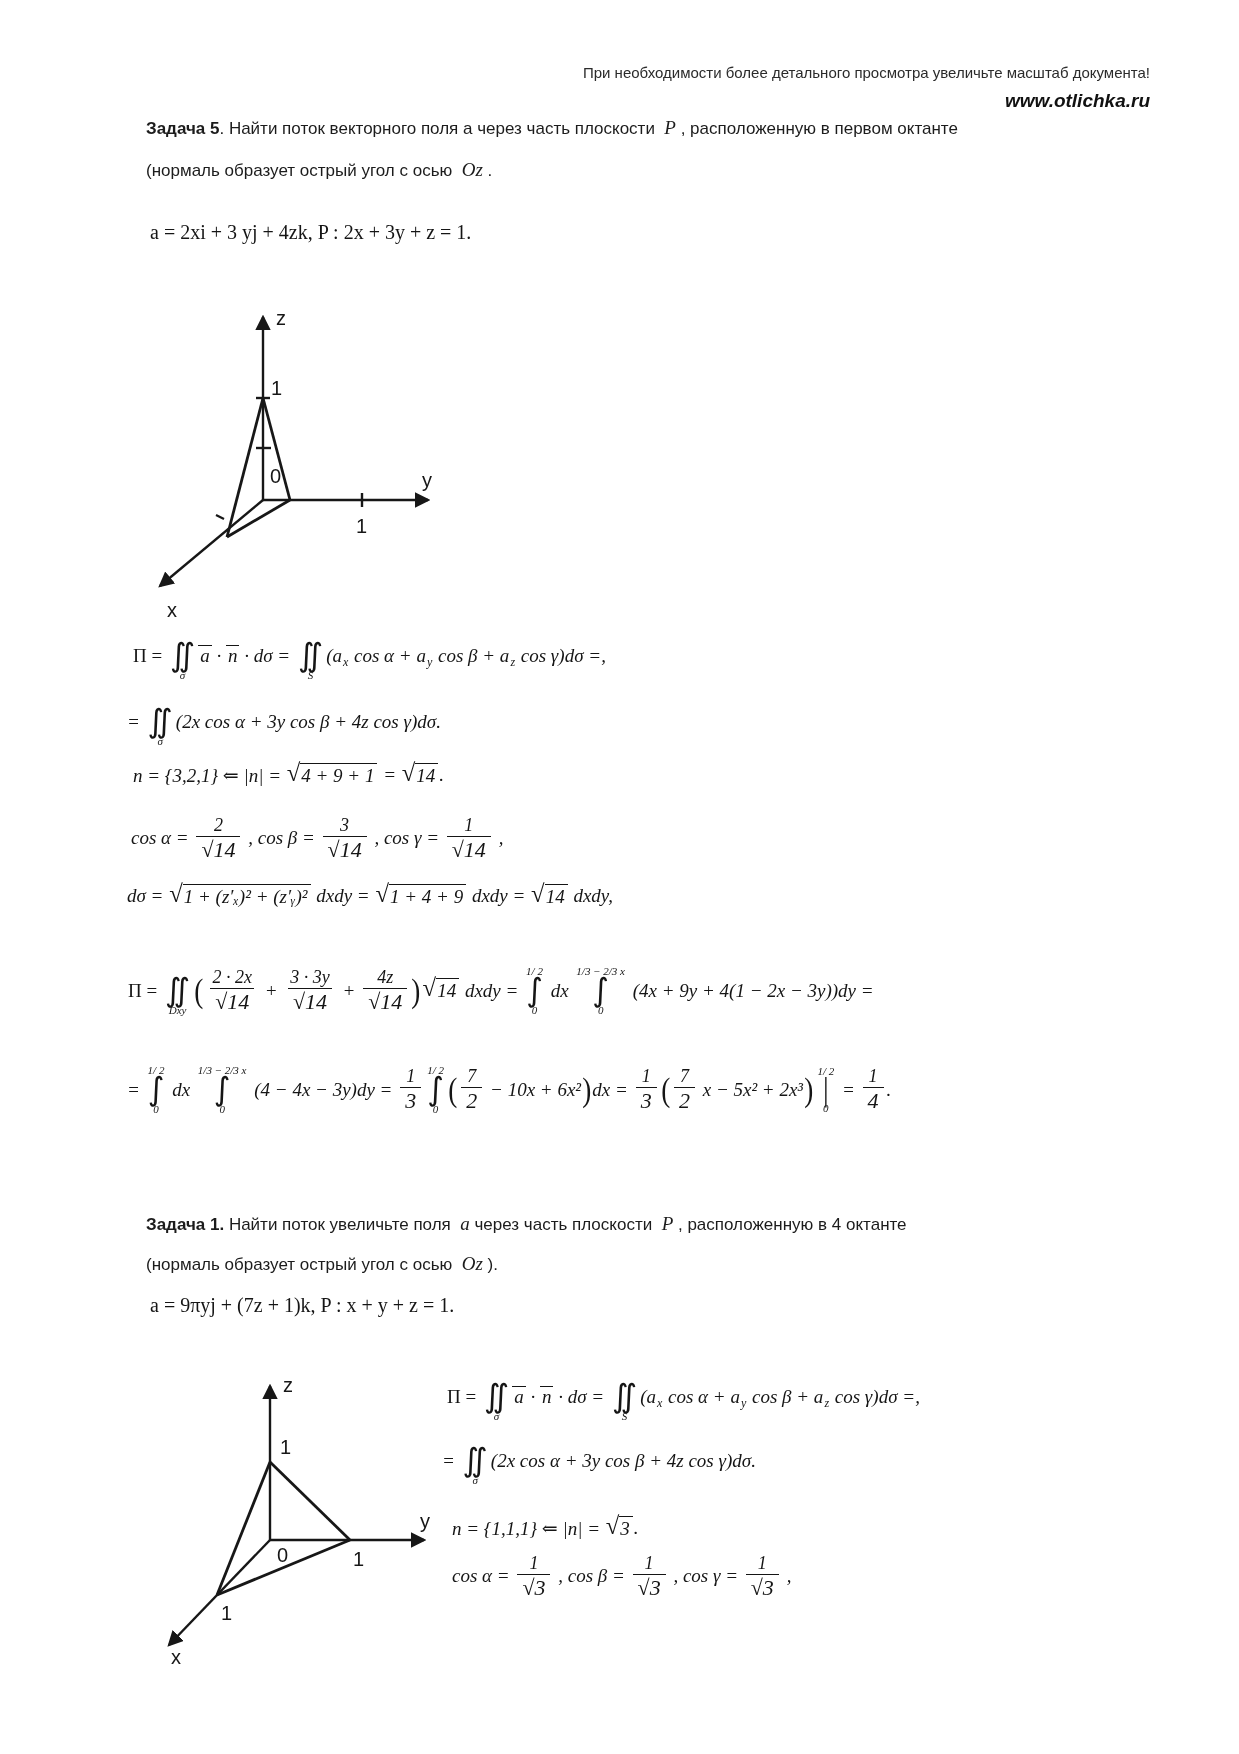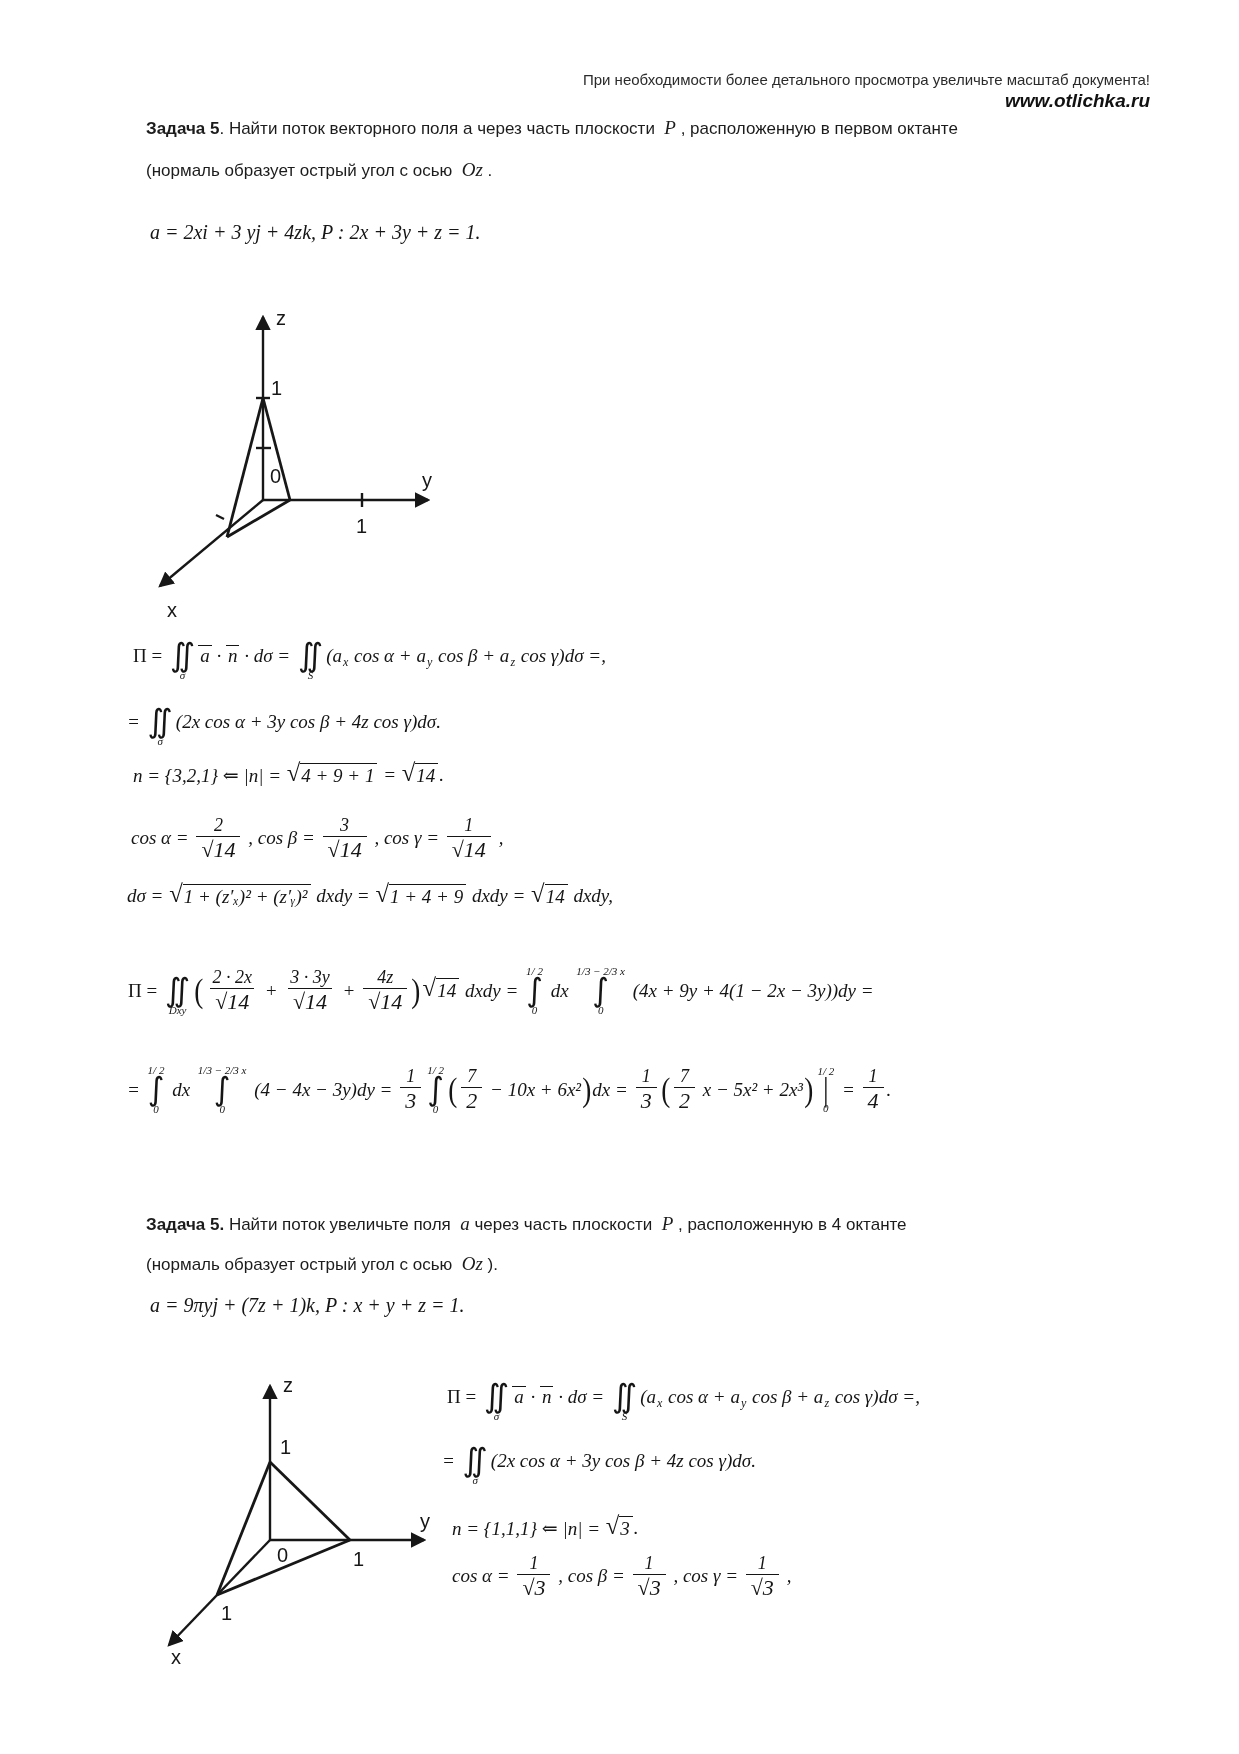--- a/index.html
+++ b/index.html
@@ -7,21 +7,21 @@
     position:relative;width:1239px;height:1754px;margin:0 auto;
     background:#ffffff;overflow:hidden;
     font-family:"Liberation Sans","DejaVu Sans",sans-serif;color:#1a1a1a;
   }
   .abs{position:absolute;}
   .notice{font-size:15px;color:#2b2b2b;text-align:right;}
   .site{font-size:19px;font-weight:bold;color:#111;text-align:right;font-style:italic;}
   .para{font-size:17px;color:#1c1c1c;white-space:pre;}
   .para b{font-weight:bold;}
   .serif-i{font-family:"Liberation Serif","DejaVu Serif",serif;font-style:italic;font-size:19px;}
-  .field{font-family:"Liberation Serif","DejaVu Serif",serif;font-style:italic;font-size:20px;white-space:pre;color:#151515;}
+  .field{font-family:"Liberation Serif","DejaVu Serif",serif;font-size:20px;white-space:pre;color:#151515;}
 
   
   .math{
     position:absolute;display:flex;align-items:center;
     font-family:"Liberation Serif","DejaVu Serif","DejaVu Sans",serif;
     font-style:italic;font-size:19px;color:#151515;white-space:pre;
   }
   .math .mi{font-style:italic;white-space:pre;}
   .math .mu{font-style:normal;white-space:pre;}
   .math .mbar{border-top:1.6px solid #151515;padding:0 2px;line-height:1.05;}
@@ -39,21 +39,21 @@
   .math .mparen{font-size:34px;font-style:normal;line-height:0.8;transform:scaleX(0.8);}
 
   svg text{font-family:"Liberation Sans","DejaVu Sans",sans-serif;font-size:20px;fill:#171717;}
   svg .ln{stroke:#171717;fill:none;}
 </style>
 </head>
 <body>
 
 <div class="page">
 
-  <div class="abs notice" style="top:71px;right:89px;">При необходимости более детального просмотра увеличьте масштаб документа!</div>
+  <div class="abs notice" style="top:64px;right:89px;">При необходимости более детального просмотра увеличьте масштаб документа!</div>
   <div class="abs site" style="top:90px;right:89px;">www.otlichka.ru</div>
 
   <div class="abs para" style="left:146px;top:117px;"><b>Задача 5</b><span>. Найти поток векторного поля а через часть плоскости  </span><span class="serif-i">P</span><span> , расположенную в первом октанте</span></div>
   <div class="abs para" style="left:146px;top:159px;"><span>(нормаль образует острый угол с осью  </span><span class="serif-i">Oz</span><span> .</span></div>
 
   <div class="abs field" style="left:150px;top:221px;">a = 2xi + 3 yj + 4zk, P : 2x + 3y + z = 1.</div>
 
   <svg class="abs" style="left:140px;top:295px;" width="300" height="330" viewBox="0 0 300 330">
     <defs>
       <marker id="ah1" viewBox="0 0 10 10" refX="8.5" refY="5" markerWidth="6.5" markerHeight="6.5" orient="auto-start-reverse">
@@ -79,21 +79,21 @@
   </svg>
 
   <div class="math" style="left:133px;top:630px;"><span class="mu">Π = </span><span class="mbig"><span class="lim">&nbsp;</span><span class="glyph">∬</span><span class="lim">σ</span></span><span class="mi mbar">a</span><span class="mi"> · </span><span class="mi mbar">n</span><span class="mi"> · dσ = </span><span class="mbig"><span class="lim">&nbsp;</span><span class="glyph">∬</span><span class="lim">S</span></span><span class="mi">(a</span><span class="msub">x</span><span class="mi"> cos α + a</span><span class="msub">y</span><span class="mi"> cos β + a</span><span class="msub">z</span><span class="mi"> cos γ)dσ =,</span></div>
   <div class="math" style="left:127px;top:696px;"><span class="mi">= </span><span class="mbig"><span class="lim">&nbsp;</span><span class="glyph">∬</span><span class="lim">σ</span></span><span class="mi">(2x cos α + 3y cos β + 4z cos γ)dσ.</span></div>
   <div class="math" style="left:133px;top:763px;"><span class="mi">n = {3,2,1} ⇐ |n| = </span><span class="msqrt"><span class="rad">√</span><span class="rand">4 + 9 + 1</span></span><span class="mi"> = </span><span class="msqrt"><span class="rad">√</span><span class="rand">14</span></span><span class="mi">.</span></div>
   <div class="math" style="left:131px;top:815px;"><span class="mi">cos α = </span><span class="mfrac"><span class="num">2</span><span class="den">√14</span></span><span class="mi"> , cos β = </span><span class="mfrac"><span class="num">3</span><span class="den">√14</span></span><span class="mi"> , cos γ = </span><span class="mfrac"><span class="num">1</span><span class="den">√14</span></span><span class="mi"> ,</span></div>
   <div class="math" style="left:127px;top:884px;"><span class="mi">dσ = </span><span class="msqrt"><span class="rad">√</span><span class="rand">1 + (z′ₓ)² + (z′ᵧ)²</span></span><span class="mi"> dxdy = </span><span class="msqrt"><span class="rad">√</span><span class="rand">1 + 4 + 9</span></span><span class="mi"> dxdy = </span><span class="msqrt"><span class="rad">√</span><span class="rand">14</span></span><span class="mi"> dxdy,</span></div>
   <div class="math" style="left:128px;top:965px;"><span class="mu">Π = </span><span class="mbig"><span class="lim">&nbsp;</span><span class="glyph">∬</span><span class="lim">Dxy</span></span><span class="mparen">(</span><span class="mfrac"><span class="num">2 · 2x</span><span class="den">√14</span></span><span class="mi"> + </span><span class="mfrac"><span class="num">3 · 3y</span><span class="den">√14</span></span><span class="mi"> + </span><span class="mfrac"><span class="num">4z</span><span class="den">√14</span></span><span class="mparen">)</span><span class="msqrt"><span class="rad">√</span><span class="rand">14</span></span><span class="mi"> dxdy = </span><span class="mbig"><span class="lim">1/ 2</span><span class="glyph">∫</span><span class="lim">0</span></span><span class="mi"> dx </span><span class="mbig"><span class="lim">1/3 − 2/3 x</span><span class="glyph">∫</span><span class="lim">0</span></span><span class="mi"> (4x + 9y + 4(1 − 2x − 3y))dy =</span></div>
   <div class="math" style="left:127px;top:1064px;"><span class="mi">= </span><span class="mbig"><span class="lim">1/ 2</span><span class="glyph">∫</span><span class="lim">0</span></span><span class="mi"> dx </span><span class="mbig"><span class="lim">1/3 − 2/3 x</span><span class="glyph">∫</span><span class="lim">0</span></span><span class="mi"> (4 − 4x − 3y)dy = </span><span class="mfrac"><span class="num">1</span><span class="den">3</span></span><span class="mbig"><span class="lim">1/ 2</span><span class="glyph">∫</span><span class="lim">0</span></span><span class="mparen">(</span><span class="mfrac"><span class="num">7</span><span class="den">2</span></span><span class="mi"> − 10x + 6x²</span><span class="mparen">)</span><span class="mi">dx = </span><span class="mfrac"><span class="num">1</span><span class="den">3</span></span><span class="mparen">(</span><span class="mfrac"><span class="num">7</span><span class="den">2</span></span><span class="mi"> x − 5x² + 2x³</span><span class="mparen">)</span><span class="mbig"><span class="lim">1/ 2</span><span class="glyph vbar">|</span><span class="lim">0</span></span><span class="mi"> = </span><span class="mfrac"><span class="num">1</span><span class="den">4</span></span><span class="mi">.</span></div>
 
-  <div class="abs para" style="left:146px;top:1213px;"><b>Задача 5.</b><span> Найти поток увеличьте поля  </span><span class="serif-i">a</span><span> через часть плоскости  </span><span class="serif-i">P</span><span> , расположенную в 4 октанте</span></div>
+  <div class="abs para" style="left:146px;top:1213px;"><b>Задача 1.</b><span> Найти поток увеличьте поля  </span><span class="serif-i">a</span><span> через часть плоскости  </span><span class="serif-i">P</span><span> , расположенную в 4 октанте</span></div>
   <div class="abs para" style="left:146px;top:1253px;"><span>(нормаль образует острый угол с осью  </span><span class="serif-i">Oz</span><span> ).</span></div>
 
   <div class="abs field" style="left:150px;top:1294px;">a = 9πyj + (7z + 1)k, P : x + y + z = 1.</div>
 
   <svg class="abs" style="left:140px;top:1340px;" width="300" height="330" viewBox="0 0 300 330">
     <defs>
       <marker id="ah2" viewBox="0 0 10 10" refX="8.5" refY="5" markerWidth="6.5" markerHeight="6.5" orient="auto-start-reverse">
         <path d="M0,0 L10,5 L0,10 z" fill="#171717"></path>
       </marker>
     </defs>

